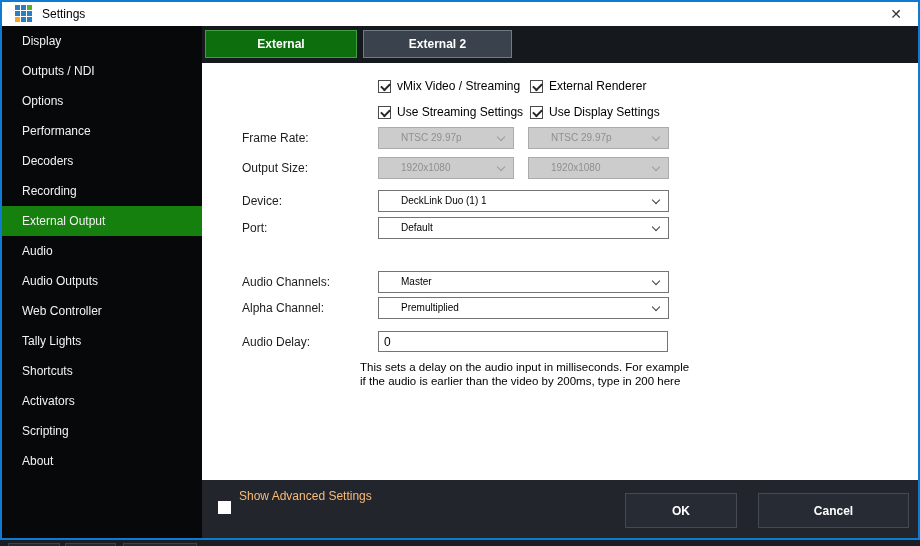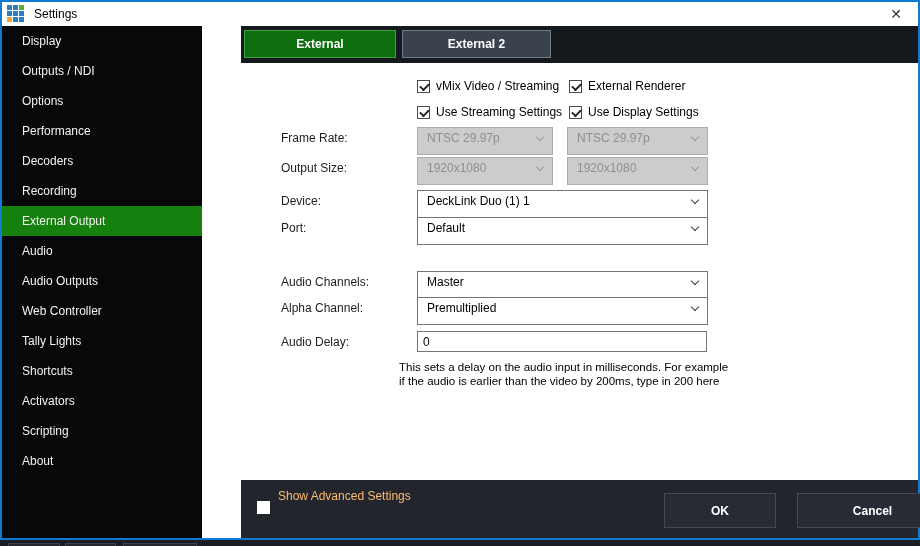--- a/index.html
+++ b/index.html
@@ -2,21 +2,21 @@
 <html><head>
 <meta charset="utf-8">
 <style>
   * { margin:0; padding:0; box-sizing:border-box; }
   html,body { width:920px; height:546px; background:#1a1e24; overflow:hidden;
               font-family:"Liberation Sans", sans-serif; }
   .window { position:absolute; left:0; top:0; width:920px; height:540px;
             border:2px solid #0f7ad1; background:#fff; }
 
   
-  .titlebar { position:relative; height:24px; background:#fff; display:flex; align-items:center; padding-left:5px; }
+  .titlebar { position:relative; height:24px; background:#fff; display:flex; align-items:center; padding-left:13px; }
   .logo { width:19px; height:19px; display:grid; grid-template-columns:repeat(3,5px); grid-template-rows:repeat(3,5px); gap:1px; }
   .logo span { width:5px; height:5px; }
   .title-text { margin-left:8px; font-size:12px; color:#000; }
   .close-btn { position:absolute; right:6px; top:0; width:32px; height:24px; display:flex; align-items:center; justify-content:center;
                font-size:14px; color:#333; cursor:default; }
 
   
   .body-row { display:flex; height:512px; }
 
   
@@ -25,42 +25,42 @@
                color:#f2f2f2; font-size:12px; }
   .side-item.selected { background:#15800d; }
   .side-buttons { position:absolute; left:0; top:473px; width:200px; height:30px; }
   .side-btn { position:absolute; top:0; height:29px; background:#23272f; border:1px solid #3d434c;
               color:#fff; font-size:12px; font-weight:bold; display:flex; align-items:center; justify-content:center;margin-top:44px; }
   .btn-import { left:6px;  width:52px; }
   .btn-export { left:63px; width:51px; }
   .btn-default{ left:121px;width:74px; }
 
   
-  .main { flex:1; display:flex; flex-direction:column;margin-left:39px; }
+  .main { flex:1; display:flex; flex-direction:column; }
   .tabstrip { height:37px; background:#15181d; position:relative; }
   .tab { position:absolute; top:4px; height:28px; display:flex; align-items:center; justify-content:center;
          color:#fff; font-size:12px; font-weight:600; }
   .tab-active { left:3px; width:152px; background:#0c6e0c; border:1px solid #3f9e3f; }
   .tab-idle   { left:161px; width:149px; background:#39424d; border:1px solid #707a84; }
 
   .content { position:relative; height:417px; background:#fff; }
 
   
   .cbrow { position:absolute; display:flex; align-items:center; }
   .checkbox { width:13px; height:13px; background:#fff; border:1px solid #4a4a4a; position:relative; flex:none; }
   .checkbox.checked::after { content:""; position:absolute; left:2px; top:2px; width:7px; height:4px;
         border-left:2px solid #262626; border-bottom:2px solid #262626; transform:rotate(-45deg); }
   .cb-label { margin-left:6px; font-size:12px; color:#000; }
 
   
   .frow { position:absolute; left:0; width:480px; height:22px; }
   .flabel { position:absolute; left:0; top:0; width:170px; height:22px; line-height:22px;
             font-size:12px; color:#1d1d1d;padding-left:40px; }
-  .combo { position:absolute; top:0; height:28px; background:#fff; border:1px solid #747474;
-           font-size:12px; color:#000; line-height:20px; padding-left:9px; }
+  .combo { position:absolute; top:0; height:22px; background:#fff; border:1px solid #747474;
+           font-size:10px; color:#000; line-height:20px; padding-left:22px; }
   .combo .chev { position:absolute; right:9px; top:6px; width:6px; height:6px;
                  border:solid #3c3c3c; border-width:0 1.4px 1.4px 0; transform:rotate(45deg); }
   .combo.disabled { background:#cccccc; border-color:#ababab; color:#8f8f8f; }
   .combo.disabled .chev { border-color:#9b9b9b; }
   .textbox { position:absolute; top:0; height:21px; background:#fff; border:1px solid #747474;
              font-size:12px; color:#000; padding-left:5px; font-family:"Liberation Sans",sans-serif; }
   .help { position:absolute; left:158px; top:297px; width:332px; font-size:11.5px; line-height:14px; color:#000; }
 
   
   .footer { position:relative; height:58px; background:#22262c; }

